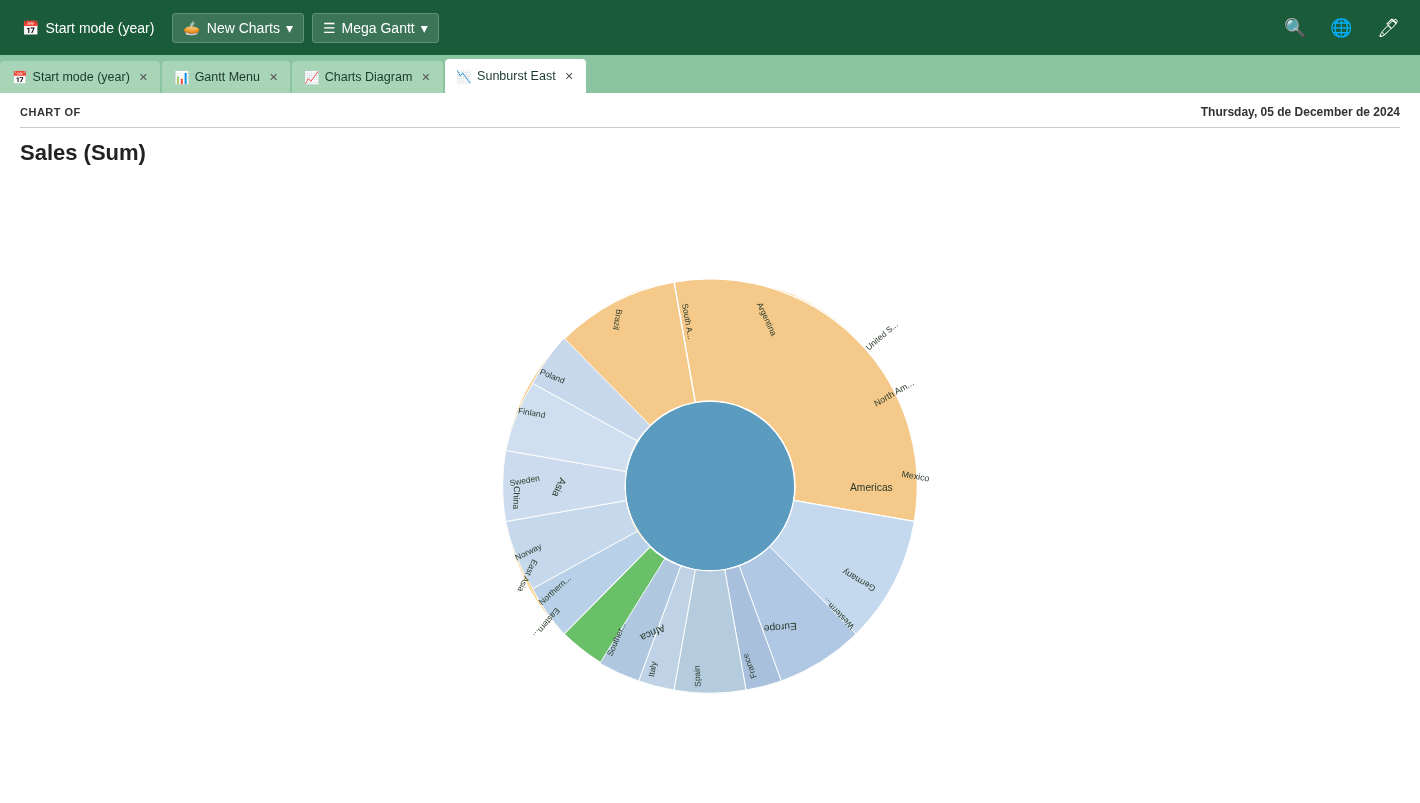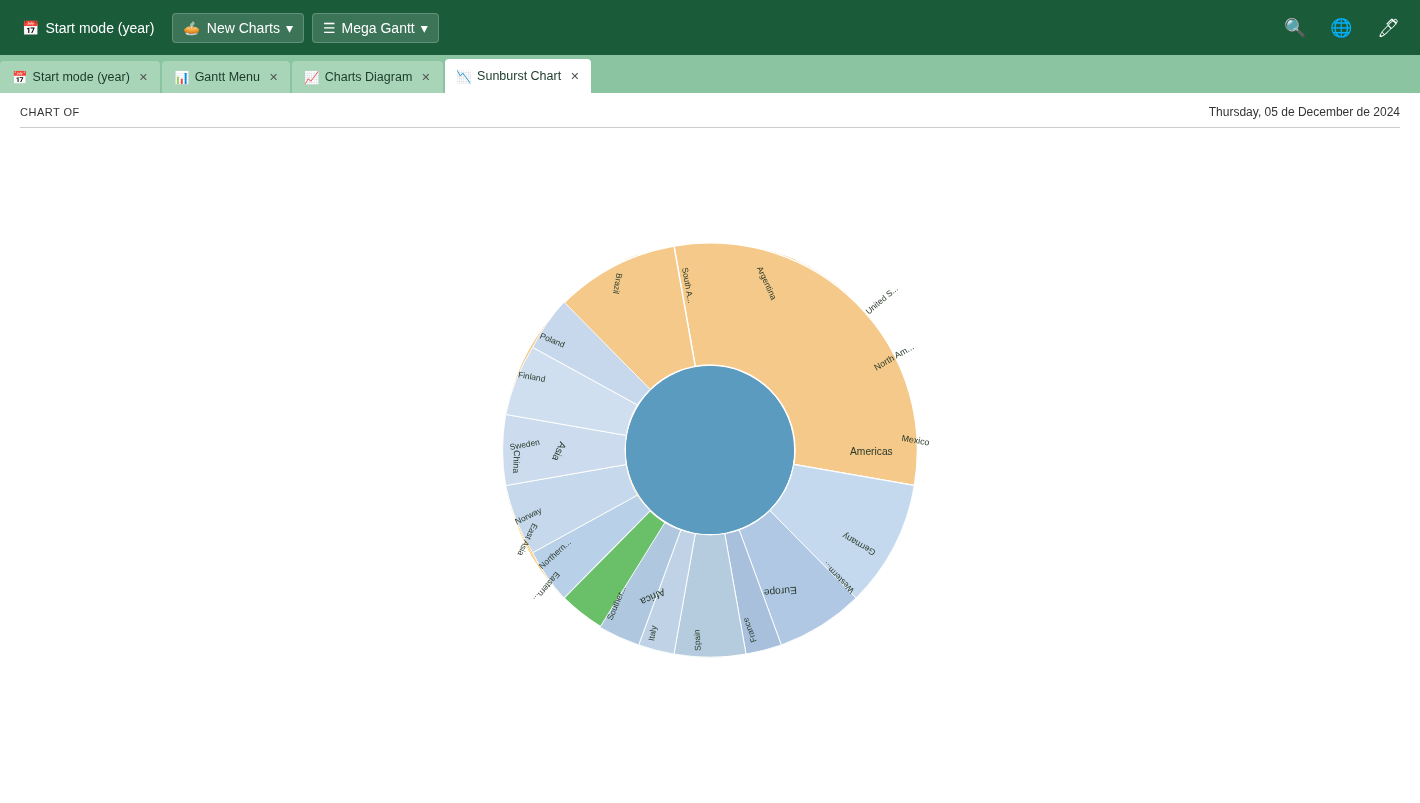--- a/index.html
+++ b/index.html
@@ -85,30 +85,30 @@
       background: #fff;
     }
     .content-header {
       display: flex;
       justify-content: space-between;
       align-items: center;
       margin-bottom: 8px;
     }
     .chart-of-label {
       font-size: 11px;
-      font-weight: normal;
+      font-weight: bold;
       color: #333;
       text-transform: uppercase;
       letter-spacing: 0.5px;
       text-align: right;
     }
     .date-label {
       font-size: 12px;
       color: #333;
-      font-weight: normal;
+      font-weight: bold;
     }
     .divider {
       border: none;
       border-top: 1px solid #ccc;
       margin-bottom: 12px;
     }
     .chart-title {
       font-size: 22px;
       font-weight: bold;
       color: #222;
@@ -162,31 +162,32 @@
     <span>Gantt Menu</span>
     <span class="close-btn">✕</span>
   </div>
   <div class="tab">
     <span>📈</span>
     <span>Charts Diagram</span>
     <span class="close-btn">✕</span>
   </div>
   <div class="tab active">
     <span>📉</span>
-    <span>Sunburst Chart</span>
+    <span>Sunburst East</span>
     <span class="close-btn">✕</span>
   </div>
 </div>
 
 <div class="content">
   <div class="content-header">
     <span class="chart-of-label">CHART OF</span>
     <span class="date-label">Thursday, 05 de December de 2024</span>
   </div>
   <hr class="divider">
+  <div class="chart-title">Sales (Sum)</div>
 
   <div class="chart-container">
     <svg class="sunburst" viewBox="-300 -300 600 600">
 
       <circle cx="0" cy="0" r="90" fill="#5b9bbf"></circle>
 
       <path d="M 0,0 L 110,-196 A 225,225 0 0,1 225,0 A 225,225 0 0,1 159,-159 Z" fill="none"></path>
 
       <path d="M 92.1,-203.8 A 220,220 0 0,1 220,0 L 90,0 A 90,90 0 0,0 37.7,-83.3 Z" fill="#f5c98a"></path>
       <path d="M 0,-220 A 220,220 0 0,1 92.1,-203.8 L 37.7,-83.3 A 90,90 0 0,0 0,-90 Z" fill="#f5c98a"></path>

